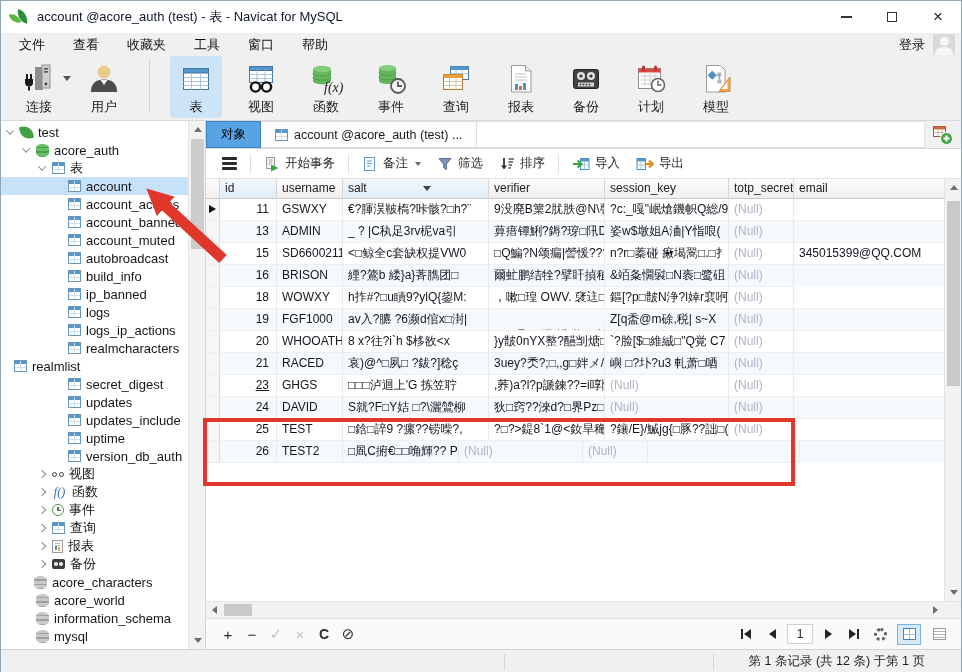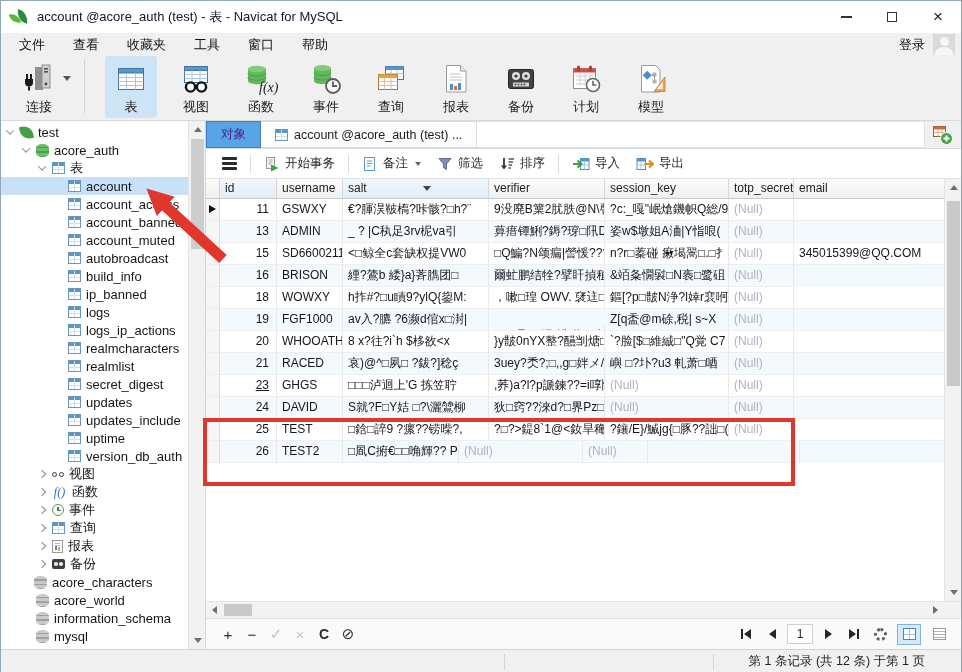--- a/index.html
+++ b/index.html
@@ -74,21 +74,21 @@
 .sarr-up i { width:0; height:0; border-left:4px solid transparent; border-right:4px solid transparent; border-bottom:5px solid #6e6e6e; }
 .sarr-dn i { width:0; height:0; border-left:4px solid transparent; border-right:4px solid transparent; border-top:5px solid #6e6e6e; }
 .tree-thumb { position:absolute; left:2px; width:13px; top:18px; height:110px; background:#cdcdcd; }
 
 
 .main { flex:1; display:flex; flex-direction:column; min-width:0; }
 
 
 .tabbar { height:28px; background:#f0f0f0; display:flex; align-items:stretch; border-bottom:1px solid #d4d9de; }
 .tab { display:flex; align-items:center; padding:0 14px; font-size:12.5px; white-space:nowrap; }
-.tab.active { background:#57a3e4; border:1px solid #3c82c4; color:#4c1d95; }
+.tab.active { background:#57a3e4; border:1px solid #3c82c4; color:#000000; }
 .tab.plain { background:#fdfdfd; border:1px solid #dcdcdc; border-left:none; color:#1c1c1c; }
 .tab .mi-table { margin-right:6px; }
 .tab-fill { flex:1; background:#fff; border:1px solid #e2e2e2; border-left:none; }
 .newtab { width:36px; display:flex; align-items:center; justify-content:center; background:#f0f0f0; }
 
 
 .ttoolbar { height:30px; background:#fff; border-bottom:1px solid #e3e3e3; display:flex; align-items:center; font-size:12.5px; color:#1e1e1e; padding-left:4px; }
 .hamb { width:15px; display:flex; flex-direction:column; gap:2.5px; margin:0 8px 0 12px; }
 .hamb i { height:2.5px; background:#2a2a2a; border-radius:1px; display:block; }
 .tt-item { display:flex; align-items:center; gap:5px; padding:3px 8px; white-space:nowrap; }
@@ -196,20 +196,30 @@
             <rect x="22" y="9" width="4" height="1.6" fill="#555"></rect>
             <circle cx="24" cy="22" r="1.4" fill="#444"></circle>
             <path d="M5 12 v5 M9 12 v5" stroke="#1a1a1a" stroke-width="2" fill="none"></path>
             <path d="M3 17 h8 v3.5 a4 4 0 0 1 -8 0 z" fill="#1a1a1a"></path>
             <path d="M7 24.5 v4" stroke="#1a1a1a" stroke-width="2" fill="none"></path>
           </svg>
         </span>
         <span class="tb-dd"></span>
         <span class="tb-label">连接</span>
       </div>
+      <div class="tb-item">
+        <span class="tb-icon">
+          <svg width="34" height="34" viewBox="0 0 34 34">
+            <circle cx="17" cy="10" r="6.5" fill="#eac98b"></circle>
+            <path d="M4 30 Q4 17.5 17 17.5 Q30 17.5 30 30 Z" fill="#4c4c4c"></path>
+            <path d="M13.5 18 L17 23 L20.5 18 Z" fill="#fff"></path>
+          </svg>
+        </span>
+        <span class="tb-label">用户</span>
+      </div>
       <span class="tb-sep"></span>
       <div class="tb-item active">
         <span class="tb-icon">
           <svg width="34" height="34" viewBox="0 0 34 34">
             <rect x="4.5" y="6.5" width="25" height="21" fill="#fff" stroke="#44749f"></rect>
             <rect x="4.5" y="6.5" width="25" height="4.5" fill="#5697cf" stroke="#44749f"></rect>
             <path d="M4.5 15.5 h25 M4.5 19.5 h25 M4.5 23.5 h25 M12.5 11 v16.5 M21.5 11 v16.5" stroke="#a8c6e0" fill="none"></path>
           </svg>
         </span>
         <span class="tb-label">表</span>
@@ -385,21 +395,21 @@
           <div class="tree-row" style="padding-left: 54px;">
             <span class="chev none"></span>
             <span class="mi mi-table"></span>
             <span>logs_ip_actions</span>
           </div>
           <div class="tree-row" style="padding-left: 54px;">
             <span class="chev none"></span>
             <span class="mi mi-table"></span>
             <span>realmcharacters</span>
           </div>
-          <div class="tree-row" style="padding-left: 54px;">
+          <div class="tree-row" style="">
             <span class="chev none"></span>
             <span class="mi mi-table"></span>
             <span>realmlist</span>
           </div>
           <div class="tree-row" style="padding-left: 54px;">
             <span class="chev none"></span>
             <span class="mi mi-table"></span>
             <span>secret_digest</span>
           </div>
           <div class="tree-row" style="padding-left: 54px;">

